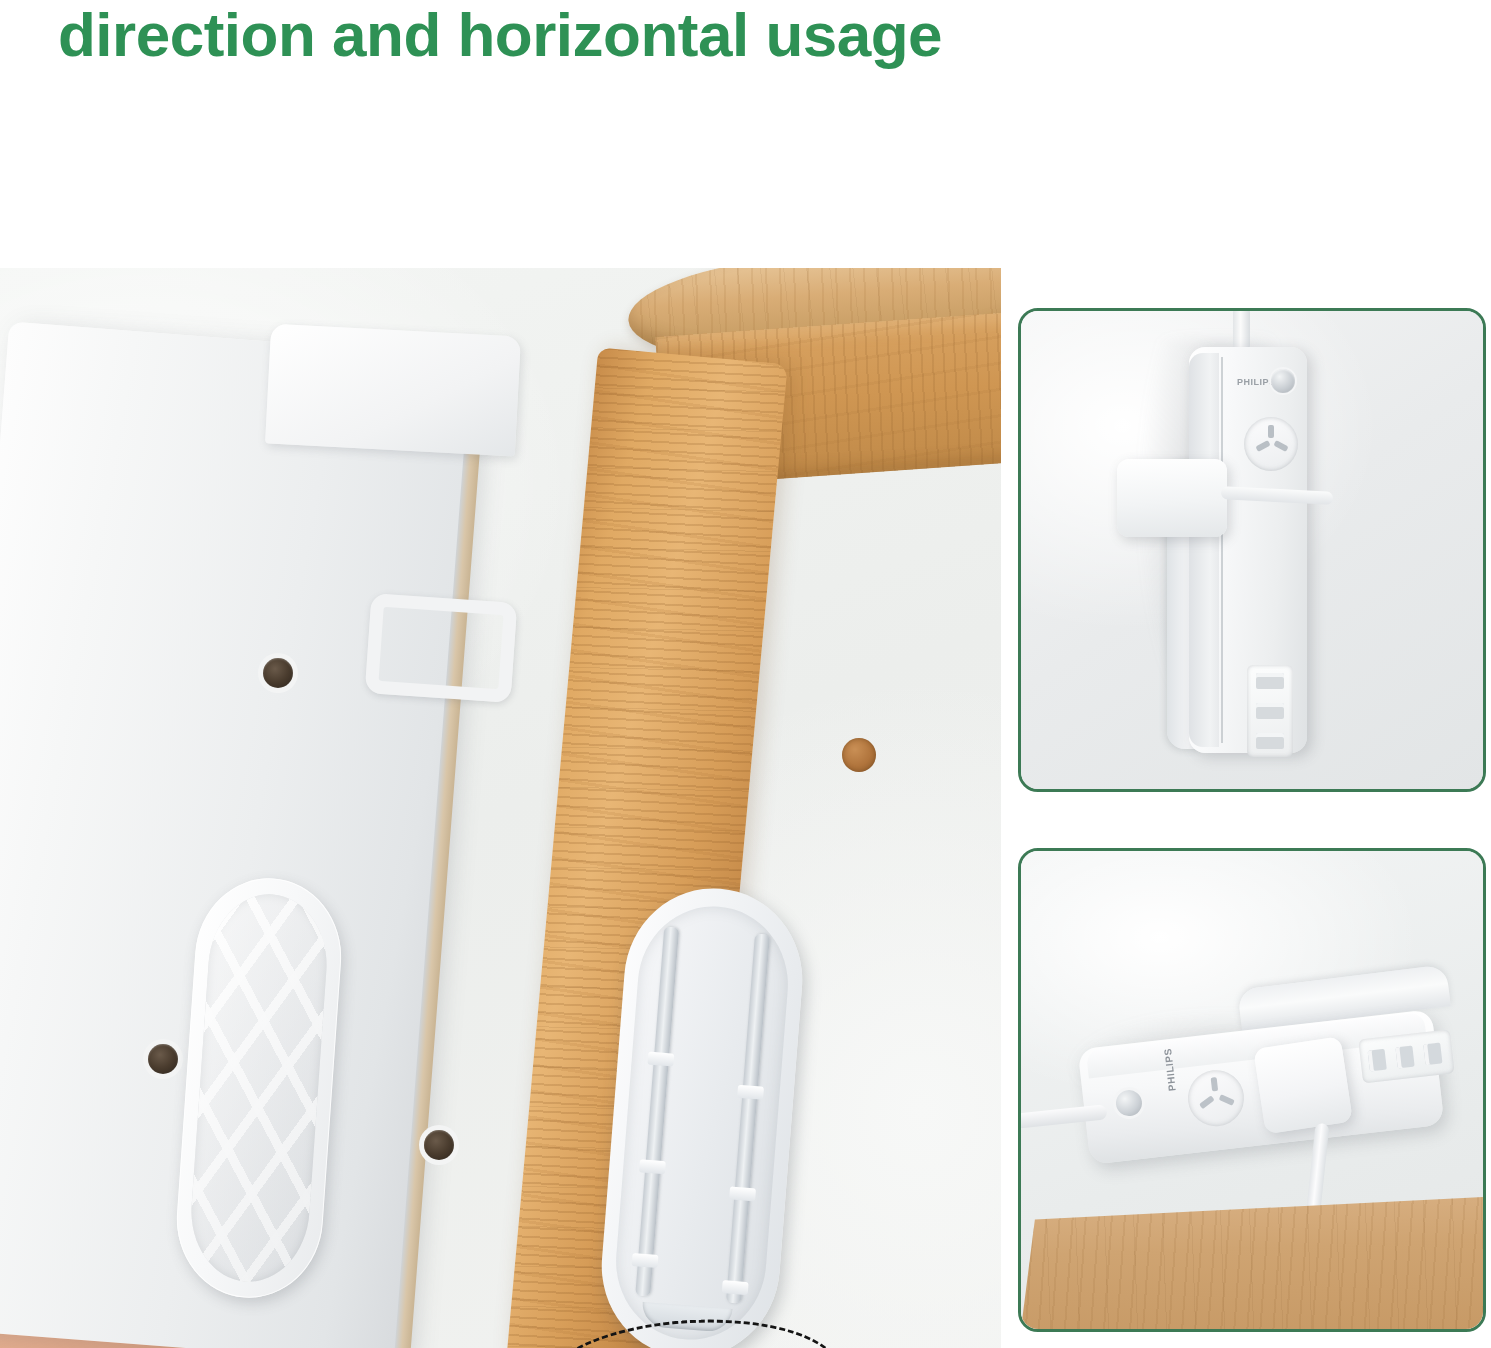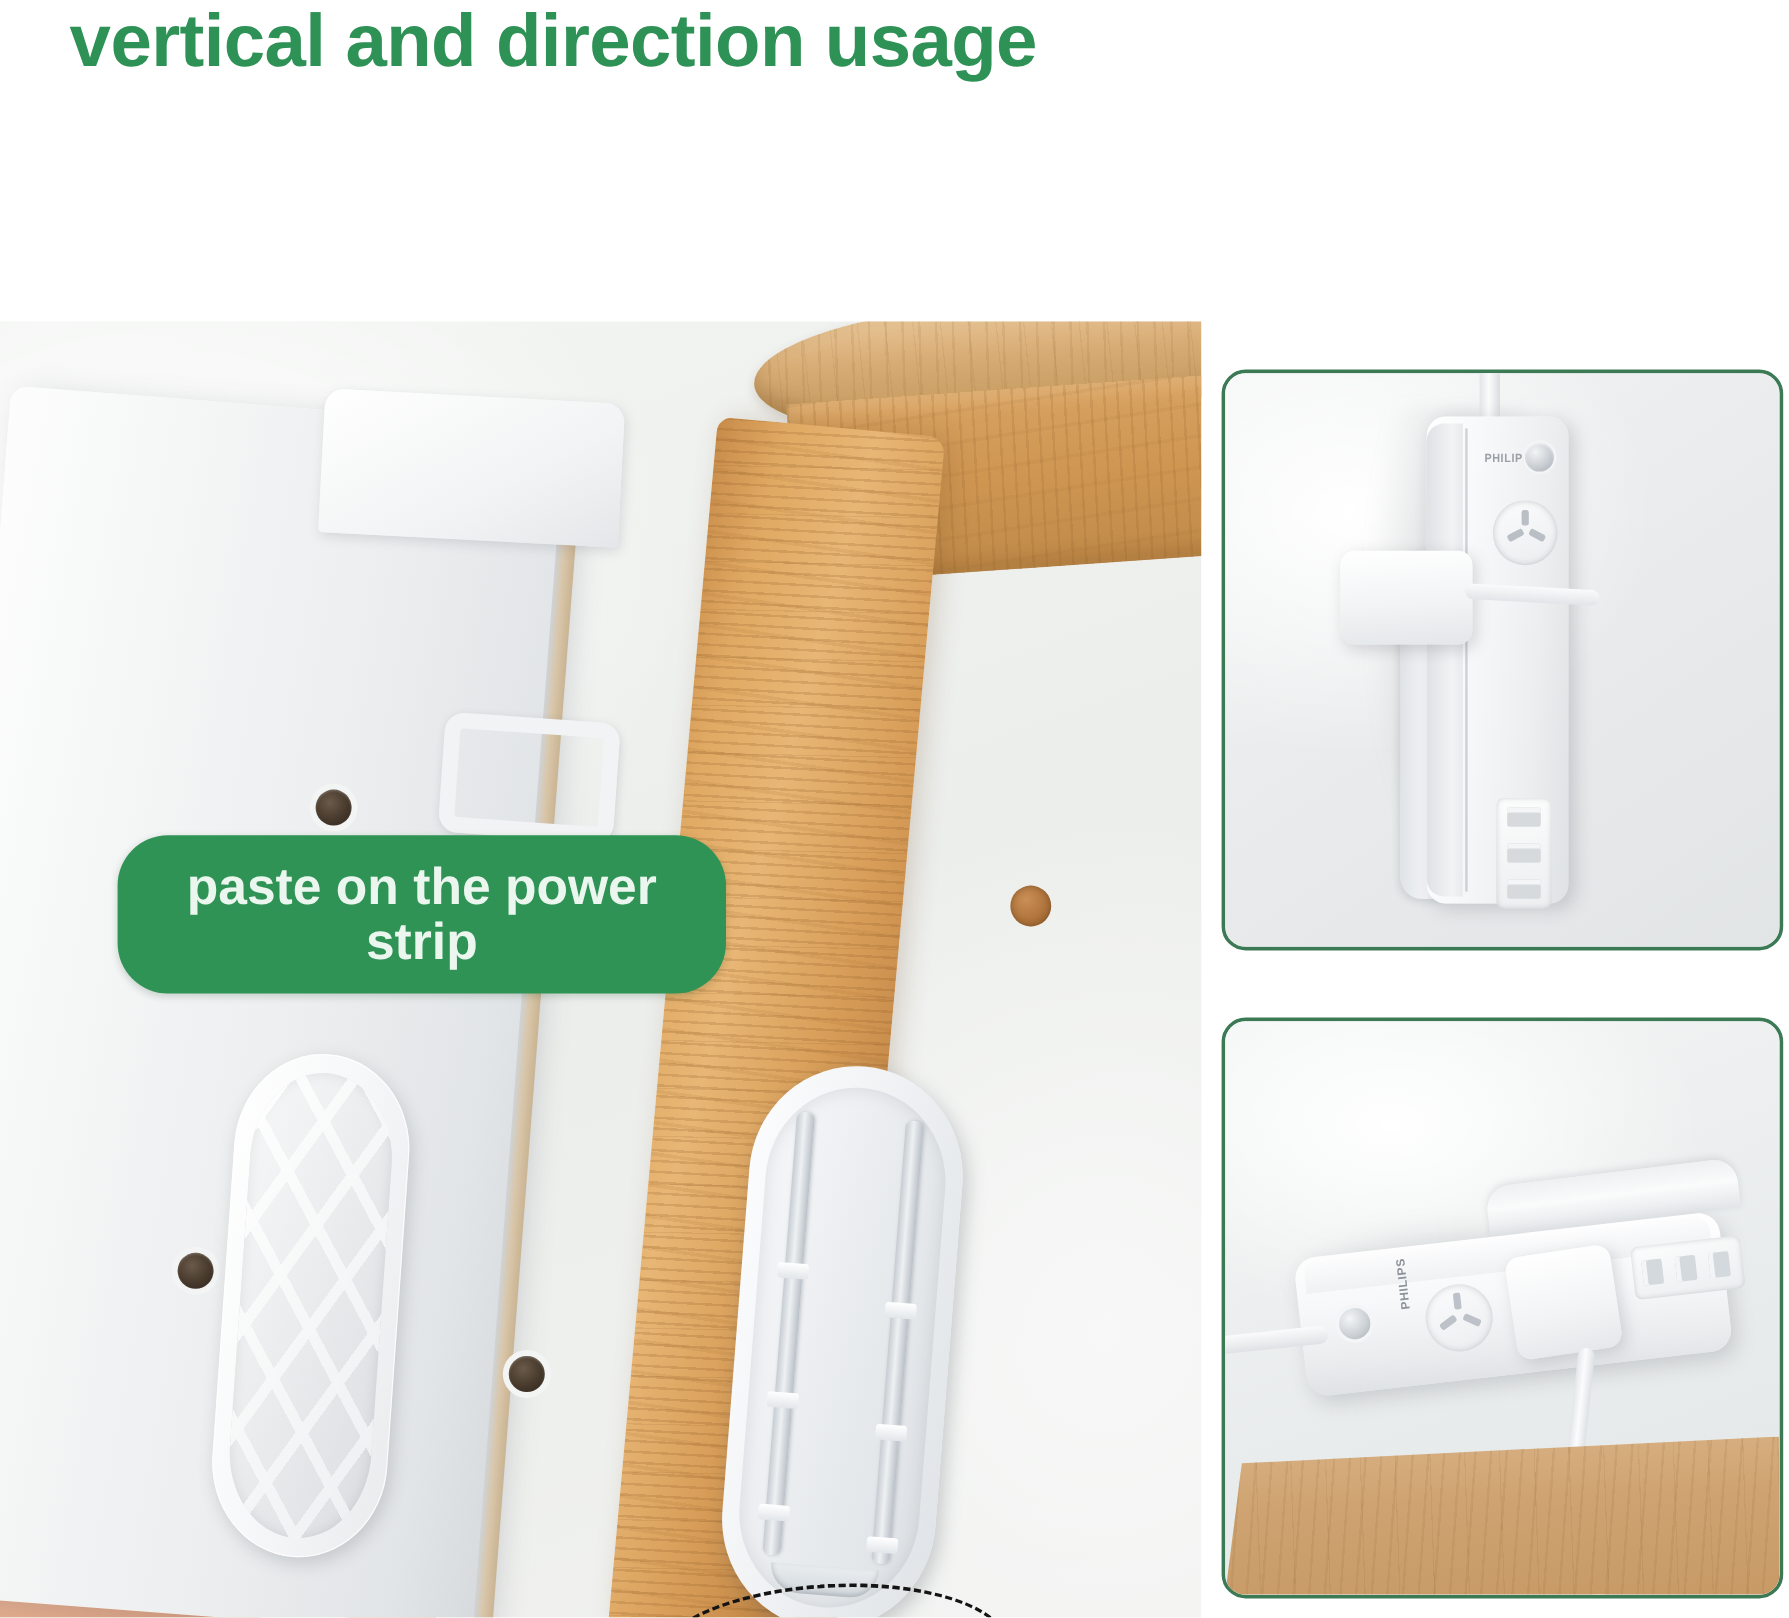--- a/index.html
+++ b/index.html
@@ -473,21 +473,21 @@
     transform: rotate(-7deg);
     background: linear-gradient(180deg,#eef0f2 0%,#fafbfb 45%,#e2e5e8 100%);
     border-radius: 20px 20px 0 0;
     box-shadow: 0 -2px 6px rgba(110,118,126,.18);
   }
 </style>
 </head>
 <body>
 
 <div id="header">
-  <div id="title">vertical and direction usage</div>
+  <div id="title">direction and horizontal usage</div>
 </div>
 
 <div id="photo-main">
   <div class="wall"></div>
 
   <div class="stool-top">
       <div class="grain"></div>
     </div>
   <div class="stool-apron">
       <div class="grain"></div>
@@ -529,21 +529,20 @@
         <div class="notch l3"></div>
       <div class="notch r1"></div>
         <div class="notch r2"></div>
         <div class="notch r3"></div>
       <div class="slotlip"></div>
     </div>
   </div>
 
   <div id="ellipse-callout"></div>
 
-  <div class="badge" id="badge-paste">paste on the power strip</div>
 
 </div>
 
 <div class="panel" id="panel-vertical">
   <div class="scene">
     <div class="v-shadow"></div>
     <div class="v-cord"></div>
     <div class="v-mountedge"></div>
     <div class="v-strip">
       <div class="side"></div>

